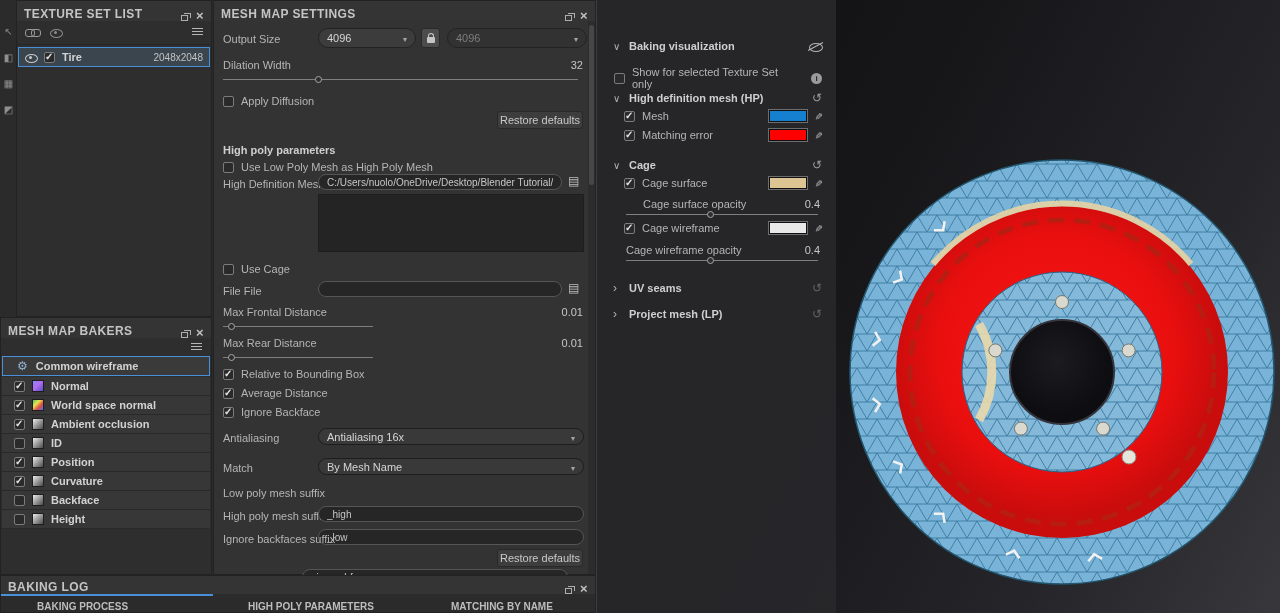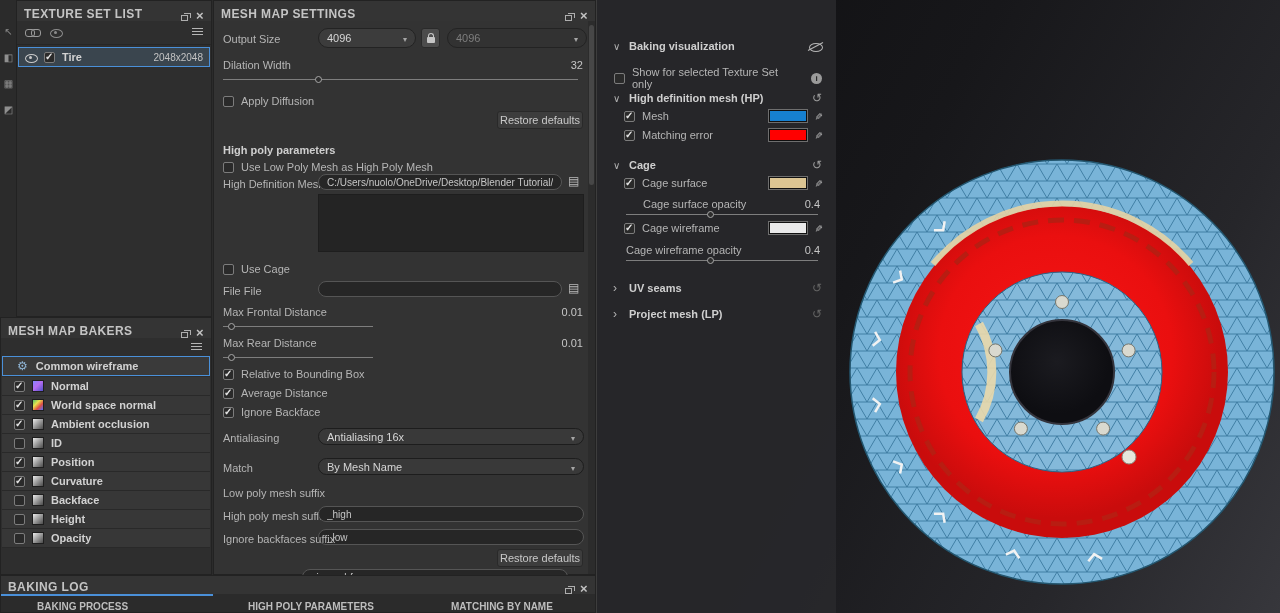--- a/index.html
+++ b/index.html
@@ -313,25 +313,20 @@
       <div class="baker-row">
         <span class="cb"></span>
         <span class="map-icon icon-grey-map"></span>
         <span class="row-lbl">Backface</span>
       </div>
       <div class="baker-row">
         <span class="cb"></span>
         <span class="map-icon icon-grey-map"></span>
         <span class="row-lbl">Height</span>
       </div>
-      <div class="baker-row">
-        <span class="cb"></span>
-        <span class="map-icon icon-grey-map"></span>
-        <span class="row-lbl">Opacity</span>
-      </div>
     </div>
   </div>
 
   <div class="panel" style="left:213px;top:0;width:383px;height:575px;background:#333">
     <div class="phead">
       <span>MESH MAP SETTINGS</span>
       <span class="sp"></span>
       <span class="i-dock"></span>
       <span class="i-close"></span>
     </div>

